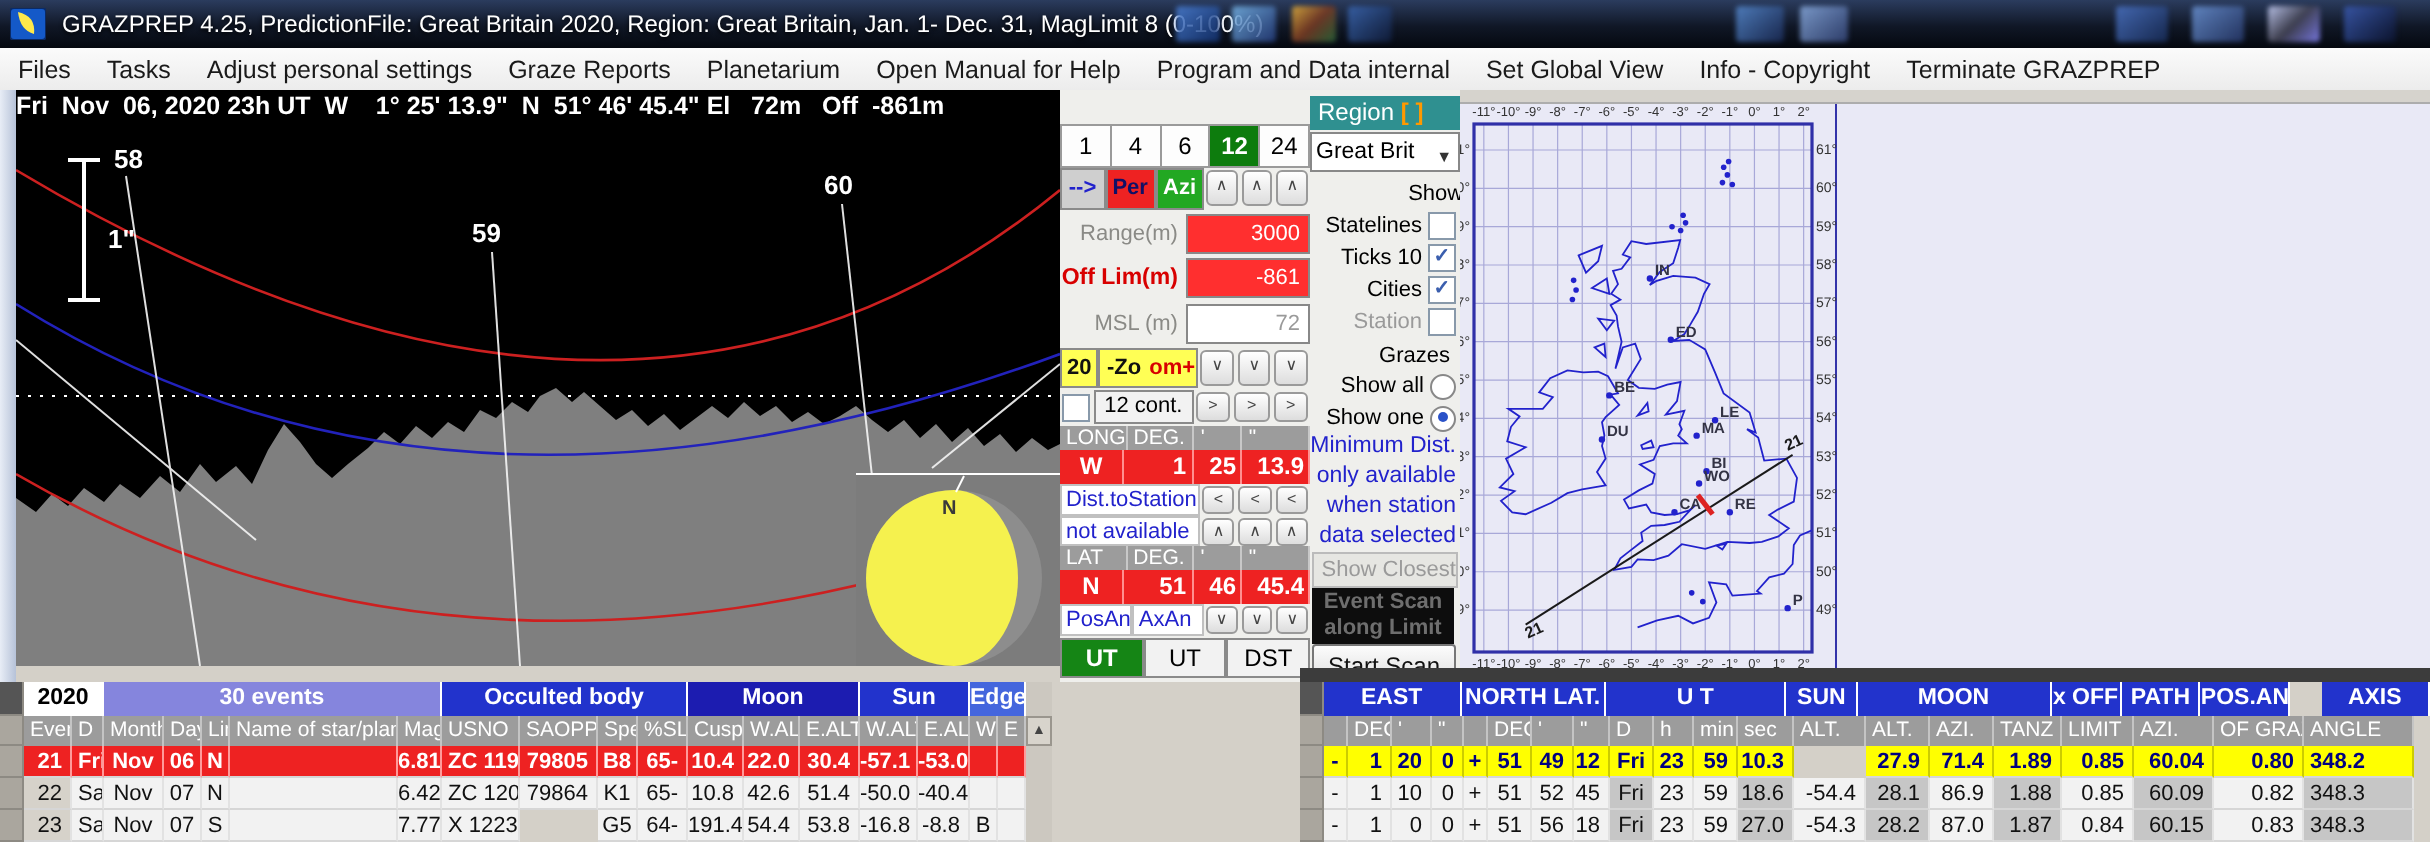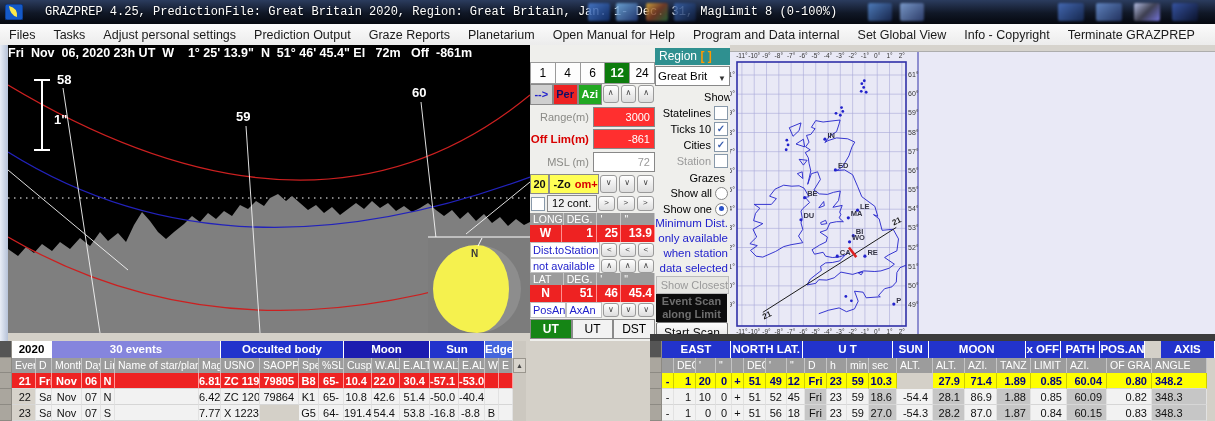--- a/index.html
+++ b/index.html
@@ -2,21 +2,21 @@
 <html><head>
 <meta charset="utf-8">
 <style>
   html,body{margin:0;padding:0;background:#888;}
   .screen{position:relative;width:1215px;height:421px;background:#d4d0c8;overflow:hidden;
           font-family:"Liberation Sans",sans-serif;-webkit-font-smoothing:antialiased;}
   .abs{position:absolute;}
   
   .titlebar{left:0;top:0;width:1215px;height:24px;background:linear-gradient(#2b3c5e,#101726 55%,#05080f);
             display:flex;align-items:center;color:#fff;font-size:12px;}
-  .titlebar .ttl{margin-left:22px;white-space:nowrap;text-shadow:0 1px 2px #000;font-family:Liberation Mono, monospace;}
+  .titlebar .ttl{margin-left:8px;white-space:nowrap;text-shadow:0 1px 2px #000;}
   .appicon{width:18px;height:16px;margin-left:5px;flex:0 0 auto;}
   .blob{position:absolute;top:3px;height:18px;border-radius:2px;filter:blur(1.2px);opacity:.85;}
   
   .menubar{left:0;top:24px;width:1215px;height:21px;background:linear-gradient(#fbfbfb,#ececec);
            border-bottom:1px solid #b9b9b9;display:flex;align-items:center;font-size:12.5px;color:#1a1a1a;}
   .menu-item{padding:2px 9px;white-space:nowrap;cursor:default;}
   
   .gframe{left:0;top:45px;width:8px;height:296px;background:linear-gradient(90deg,#e8edf6,#b6c2d8);}
   .graph{left:8px;top:45px;width:522px;height:288px;background:#000;}
   .infoline{height:17px;line-height:17px;color:#fff;font-weight:bold;font-size:12.5px;white-space:pre;overflow:hidden;background:#000;}
@@ -99,21 +99,20 @@
     <div class="blob" style="left:1058px;width:26px;background:linear-gradient(135deg,#4a72c2,#182c58);"></div>
     <div class="blob" style="left:1096px;width:26px;background:linear-gradient(135deg,#6a92d2,#26386a);"></div>
     <div class="blob" style="left:1134px;width:26px;background:linear-gradient(135deg,#d0d8ff,#445,#88f);"></div>
     <div class="blob" style="left:1172px;width:26px;background:linear-gradient(135deg,#3a5ab0,#0c1430);"></div>
   </div>
 
   <div class="abs menubar">
       <span class="menu-item">Files</span>
       <span class="menu-item">Tasks</span>
       <span class="menu-item">Adjust personal settings</span>
-      <span class="menu-item">Prediction Output</span>
       <span class="menu-item">Graze Reports</span>
       <span class="menu-item">Planetarium</span>
       <span class="menu-item">Open Manual for Help</span>
       <span class="menu-item">Program and Data internal</span>
       <span class="menu-item">Set Global View</span>
       <span class="menu-item">Info - Copyright</span>
       <span class="menu-item">Terminate GRAZPREP</span>
     </div>
 
   <div class="abs gframe"></div>

